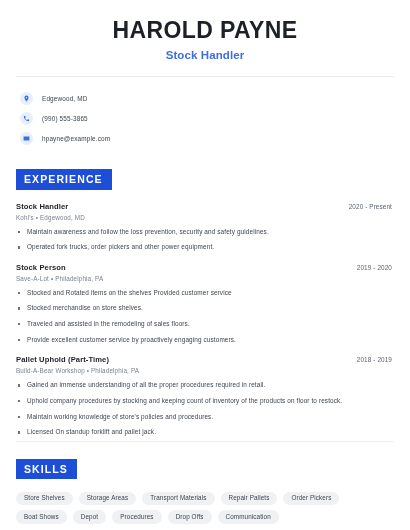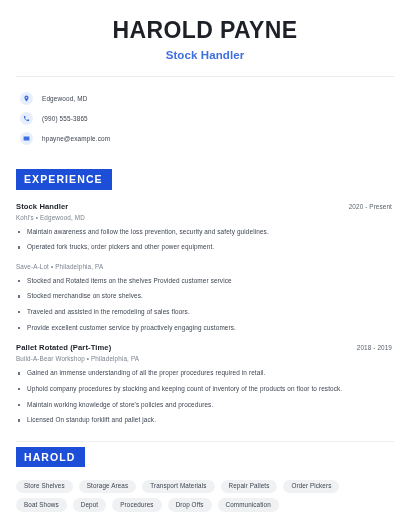--- a/index.html
+++ b/index.html
@@ -223,46 +223,50 @@
             <div class="job-title">Stock Handler</div>
             <div class="job-dates">2020 - Present</div>
           </div>
           <div class="job-meta">Kohl's • Edgewood, MD</div>
           <ul class="bullets">
             <li class="bullet">Maintain awareness and follow the loss prevention, security and safety guidelines.</li>
             <li class="bullet">Operated fork trucks, order pickers and other power equipment.</li>
           </ul>
         </div>
         <div class="job">
+          <div class="job-head">
+            <div class="job-title">Stock Person</div>
+            <div class="job-dates">2019 - 2020</div>
+          </div>
           <div class="job-meta">Save-A-Lot • Philadelphia, PA</div>
           <ul class="bullets">
             <li class="bullet">Stocked and Rotated items on the shelves Provided customer service</li>
             <li class="bullet">Stocked merchandise on store shelves.</li>
             <li class="bullet">Traveled and assisted in the remodeling of sales floors.</li>
             <li class="bullet">Provide excellent customer service by proactively engaging customers.</li>
           </ul>
         </div>
         <div class="job">
           <div class="job-head">
-            <div class="job-title">Pallet Rotated (Part-Time)</div>
+            <div class="job-title">Pallet Uphold (Part-Time)</div>
             <div class="job-dates">2018 - 2019</div>
           </div>
           <div class="job-meta">Build-A-Bear Workshop • Philadelphia, PA</div>
           <ul class="bullets">
             <li class="bullet">Gained an immense understanding of all the proper procedures required in retail.</li>
             <li class="bullet">Uphold company procedures by stocking and keeping count of inventory of the products on floor to restock.</li>
             <li class="bullet">Maintain working knowledge of store's policies and procedures.</li>
             <li class="bullet">Licensed On standup forklift and pallet jack.</li>
           </ul>
         </div>
       </div>
   </div>
 
   <div class="section">
-    <span class="section-title">HAROLD</span>
+    <span class="section-title">SKILLS</span>
     <div class="skills-wrap">
         <span class="skill-chip">Store Shelves</span>
         <span class="skill-chip">Storage Areas</span>
         <span class="skill-chip">Transport Materials</span>
         <span class="skill-chip">Repair Pallets</span>
         <span class="skill-chip">Order Pickers</span>
         <span class="skill-chip">Boat Shows</span>
         <span class="skill-chip">Depot</span>
         <span class="skill-chip">Procedures</span>
         <span class="skill-chip">Drop Offs</span>

